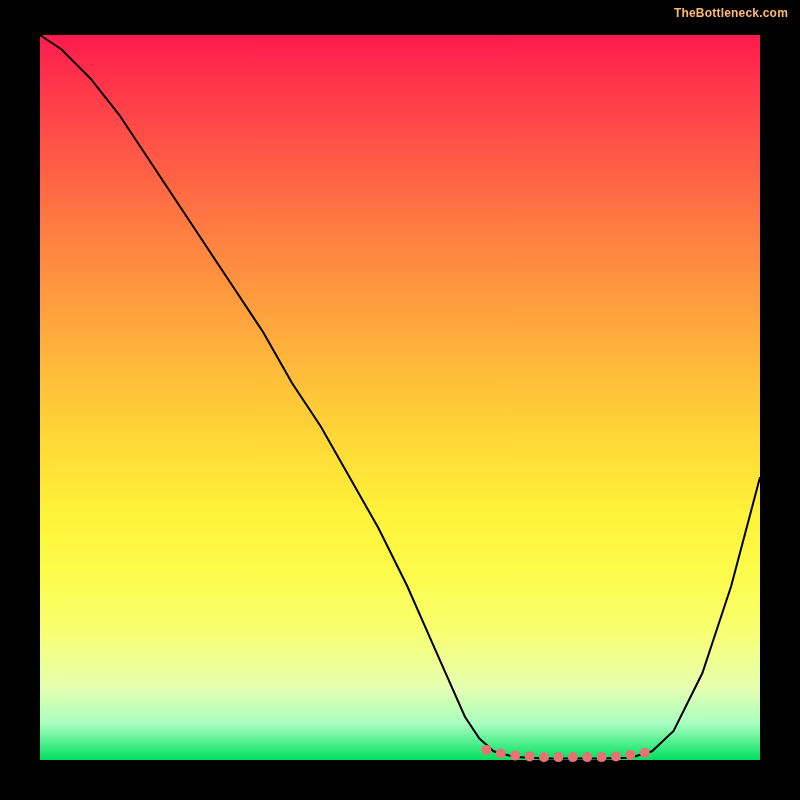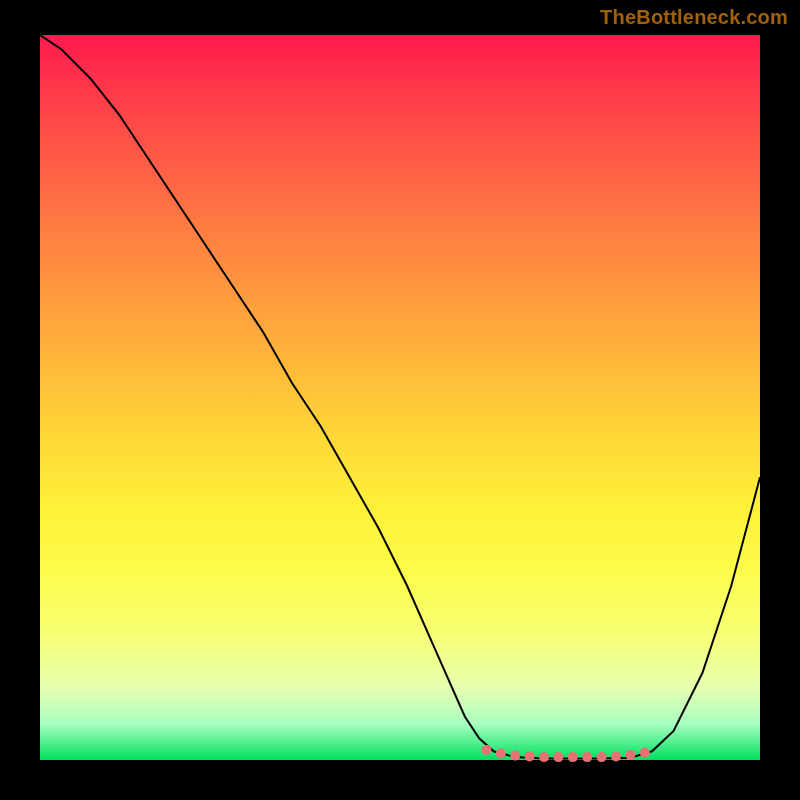--- a/index.html
+++ b/index.html
@@ -14,22 +14,22 @@
   .frame {
     position: relative;
     width: 800px;
     height: 800px;
     background: #000;
   }
   .watermark {
     position: absolute;
     top: 6px;
     right: 12px;
-    color: #a16207;
-    font-size: 20px;
+    color: #fdba74;
+    font-size: 12px;
     font-weight: 600;
     letter-spacing: 0.2px;
     user-select: none;
   }
   .plot-area {
     position: absolute;
     left: 40px;
     top: 35px;
     width: 720px;
     height: 725px;

